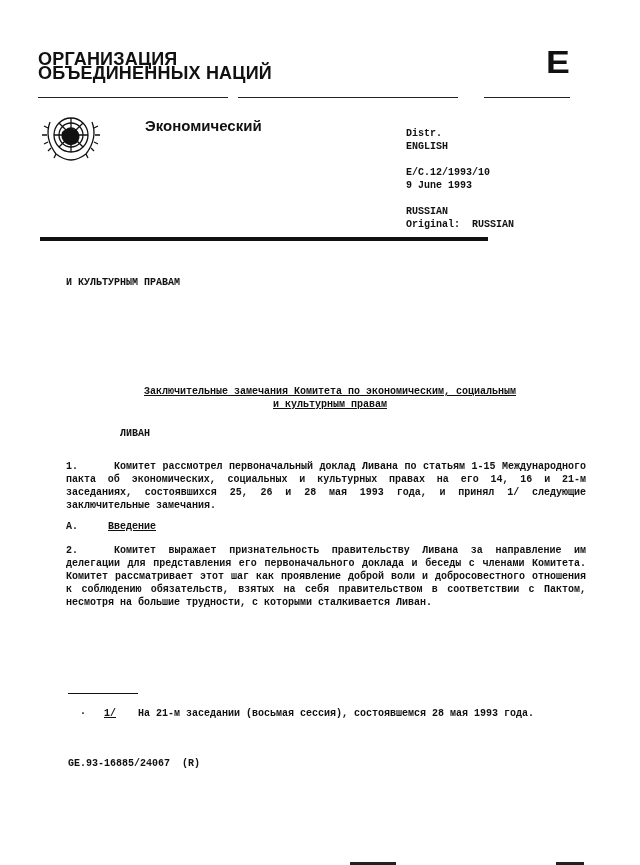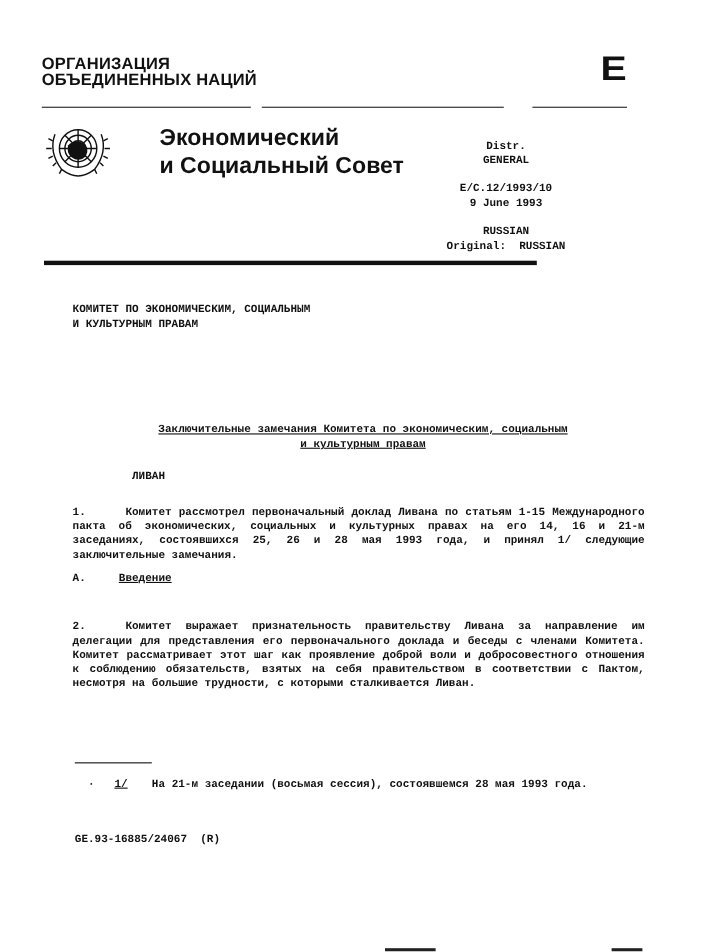--- a/index.html
+++ b/index.html
@@ -1,35 +1,35 @@
 <!DOCTYPE html>
 <html><head>
 <meta charset="utf-8">
 <style>
   html, body { margin: 0; padding: 0; background: #ffffff; }
   body { width: 640px; height: 865px; position: relative; overflow: hidden; color: #111; }
   .abs { position: absolute; }
-  .org { left: 38px; top: 52px; font-family: "Liberation Sans", sans-serif; font-weight: bold; font-size: 15px; line-height: 14px; letter-spacing: 0.2px; }
+  .org { left: 38px; top: 52px; font-family: "Liberation Sans", sans-serif; font-weight: bold; font-size: 18px; line-height: 14px; letter-spacing: 0.2px; }
   .lang-e { left: 546px; top: 48px; font-family: "Liberation Sans", sans-serif; font-weight: 900; font-size: 31px; line-height: 30px; transform: scaleX(1.15); transform-origin: left; }
   .rule-top { top: 97px; height: 1px; background: #222; }
   .emblem { left: 38px; top: 110px; width: 66px; height: 54px; }
-  .council { left: 145px; top: 113px; font-family: "Liberation Sans", sans-serif; font-weight: bold; font-size: 21px; line-height: 25px; }
-  .meta { left: 406px; top: 128px; font-family: "Liberation Mono", monospace; font-size: 10px; line-height: 12.5px; font-weight: bold; text-align: center; }
+  .council { left: 145px; top: 113px; font-family: "Liberation Sans", sans-serif; font-weight: bold; font-size: 15px; line-height: 25px; }
+  .meta { left: 406px; top: 128px; font-family: "Liberation Mono", monospace; font-size: 10px; line-height: 12.5px; font-weight: bold; }
   .meta .gap { height: 14px; }
   .rule-thick { left: 40px; top: 237px; width: 448px; height: 4px; background: #111; }
   .mono { font-family: "Liberation Mono", monospace; font-size: 10px; font-weight: bold; line-height: 13px; }
   .committee { left: 66px; top: 276px; }
   .title { left: 100px; top: 336px; width: 440px; text-align: center; }
   .subtitle { left: 120px; top: 385px; width: 420px; text-align: center; text-decoration: underline; }
   .country { left: 120px; top: 427px; width: 420px; text-align: left; }
   .para { left: 66px; width: 520px; text-align: justify; line-height: 13px; }
   .para1 { top: 460px; }
   .secA { left: 66px; top: 520px; }
   .secA .u { text-decoration: underline; margin-left: 30px; }
-  .para2 { top: 564px; }
+  .para2 { top: 544px; }
   .fn-rule { left: 68px; top: 693px; width: 70px; height: 1px; background: #111; }
   .footnote { left: 80px; top: 707px; }
   .footnote .mark { text-decoration: underline; margin-left: 18px; margin-right: 22px; }
   .docnum { left: 68px; top: 757px; }
   .bot1 { left: 350px; top: 862px; width: 46px; height: 3px; background: #222; }
   .bot2 { left: 556px; top: 862px; width: 28px; height: 3px; background: #222; }
   .indent { display: inline-block; width: 36px; }
 </style>
 </head>
 <body>
@@ -58,38 +58,36 @@
       <path d="M54 12 Q60 28 48 44 Q40 50 33 50"></path>
       <path d="M10 18 l-4 -2 M9 25 l-5 0 M10 32 l-4 2 M13 38 l-3 3 M18 44 l-2 4"></path>
       <path d="M56 18 l4 -2 M57 25 l5 0 M56 32 l4 2 M53 38 l3 3 M48 44 l2 4"></path>
     </g>
     <path d="M24 22 Q30 16 38 20 Q44 24 40 32 Q34 38 27 33 Q22 28 24 22 Z" fill="#111"></path>
   </svg>
 </div>
 
 <div class="abs council">
   <div>Экономический</div>
-  <div>и Социальный Совет</div>
 </div>
 
 <div class="abs meta">
   <div>Distr.</div>
-  <div>GENERAL</div>
+  <div>ENGLISH</div>
   <div class="gap"></div>
   <div>E/C.12/1993/10</div>
   <div>9 June 1993</div>
   <div class="gap"></div>
   <div>RUSSIAN</div>
   <div style="white-space:pre;">Original:  RUSSIAN</div>
 </div>
 
 <div class="abs rule-thick"></div>
 
 <div class="abs mono committee">
-  <div>КОМИТЕТ ПО ЭКОНОМИЧЕСКИМ, СОЦИАЛЬНЫМ</div>
   <div>И КУЛЬТУРНЫМ ПРАВАМ</div>
 </div>
 
 <div class="abs mono title">
 </div>
 
 <div class="abs mono subtitle">
   <div>Заключительные замечания Комитета по экономическим, социальным</div>
   <div>и культурным правам</div>
 </div>

